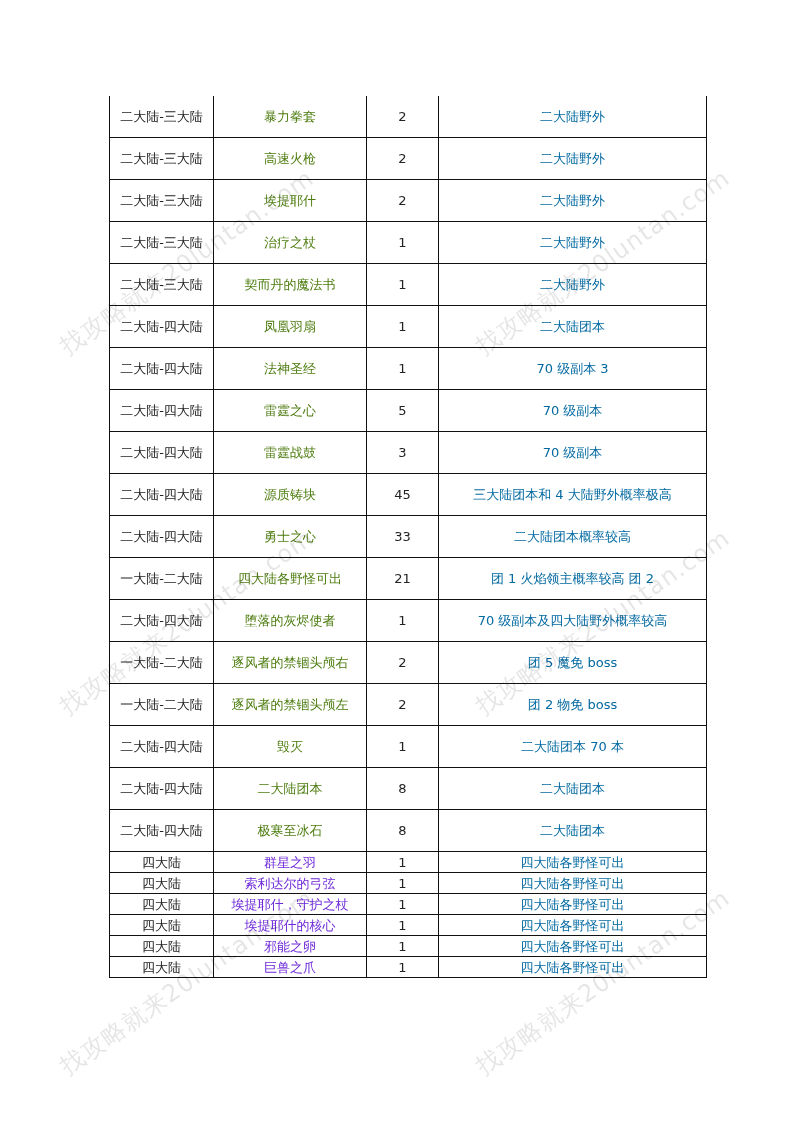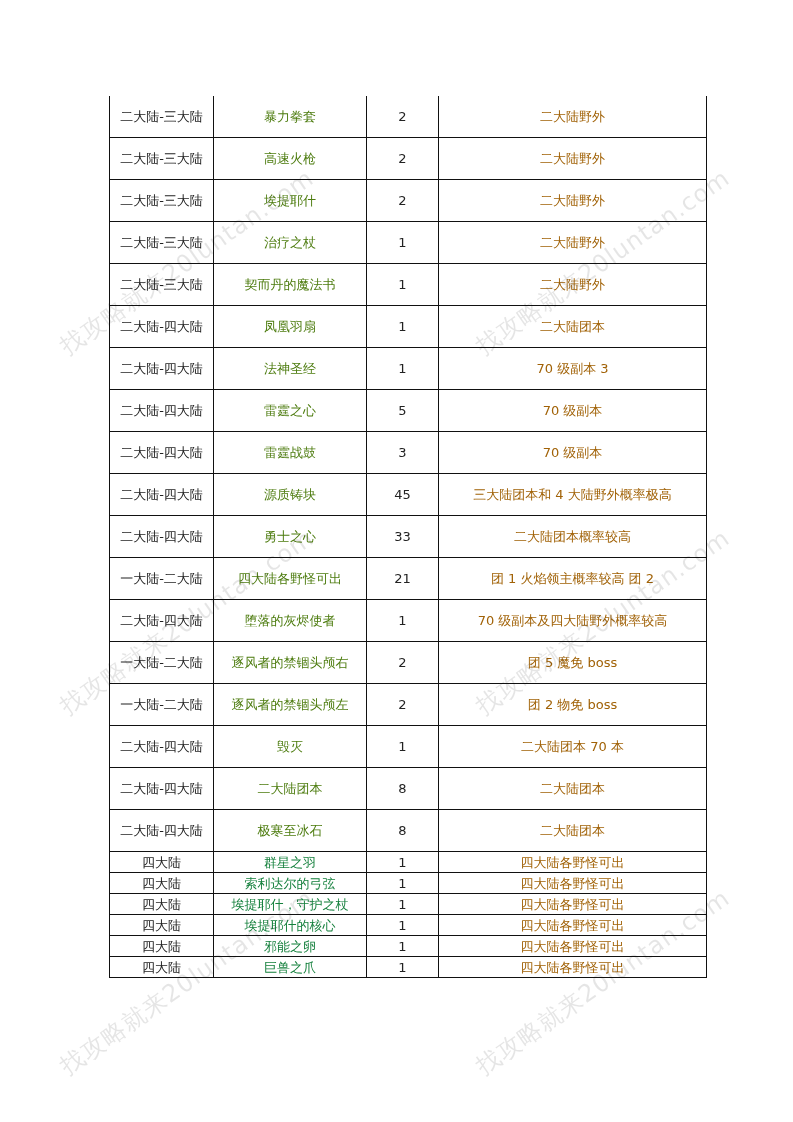--- a/index.html
+++ b/index.html
@@ -47,23 +47,23 @@
       border-top: none;
     }
     tr.tall td { height: 41px; }
     tr.short td { height: 19px; line-height: 19px; }
     tr.red td { height: 20px; line-height: 19px; }
     td.region {
       word-break: break-all;
       padding: 0 8px;
     }
     td.item-blue { color: #4d7c0f; }
-    td.item-red { color: #15803d; }
+    td.item-red { color: #6d28d9; }
     td.qty { color: #222222; }
-    td.source { color: #a16207; }
+    td.source { color: #0369a1; }
     col.c1 { width: 104px; }
     col.c2 { width: 153px; }
     col.c3 { width: 72px; }
     col.c4 { width: 268px; }
   </style>
 </head>
 <body>
 
 <div class="watermark" style="left:72px; top:-30px;">找攻略就来20luntan.com</div>
 <div class="watermark" style="left:488px; top:-30px;">找攻略就来20luntan.com</div>

